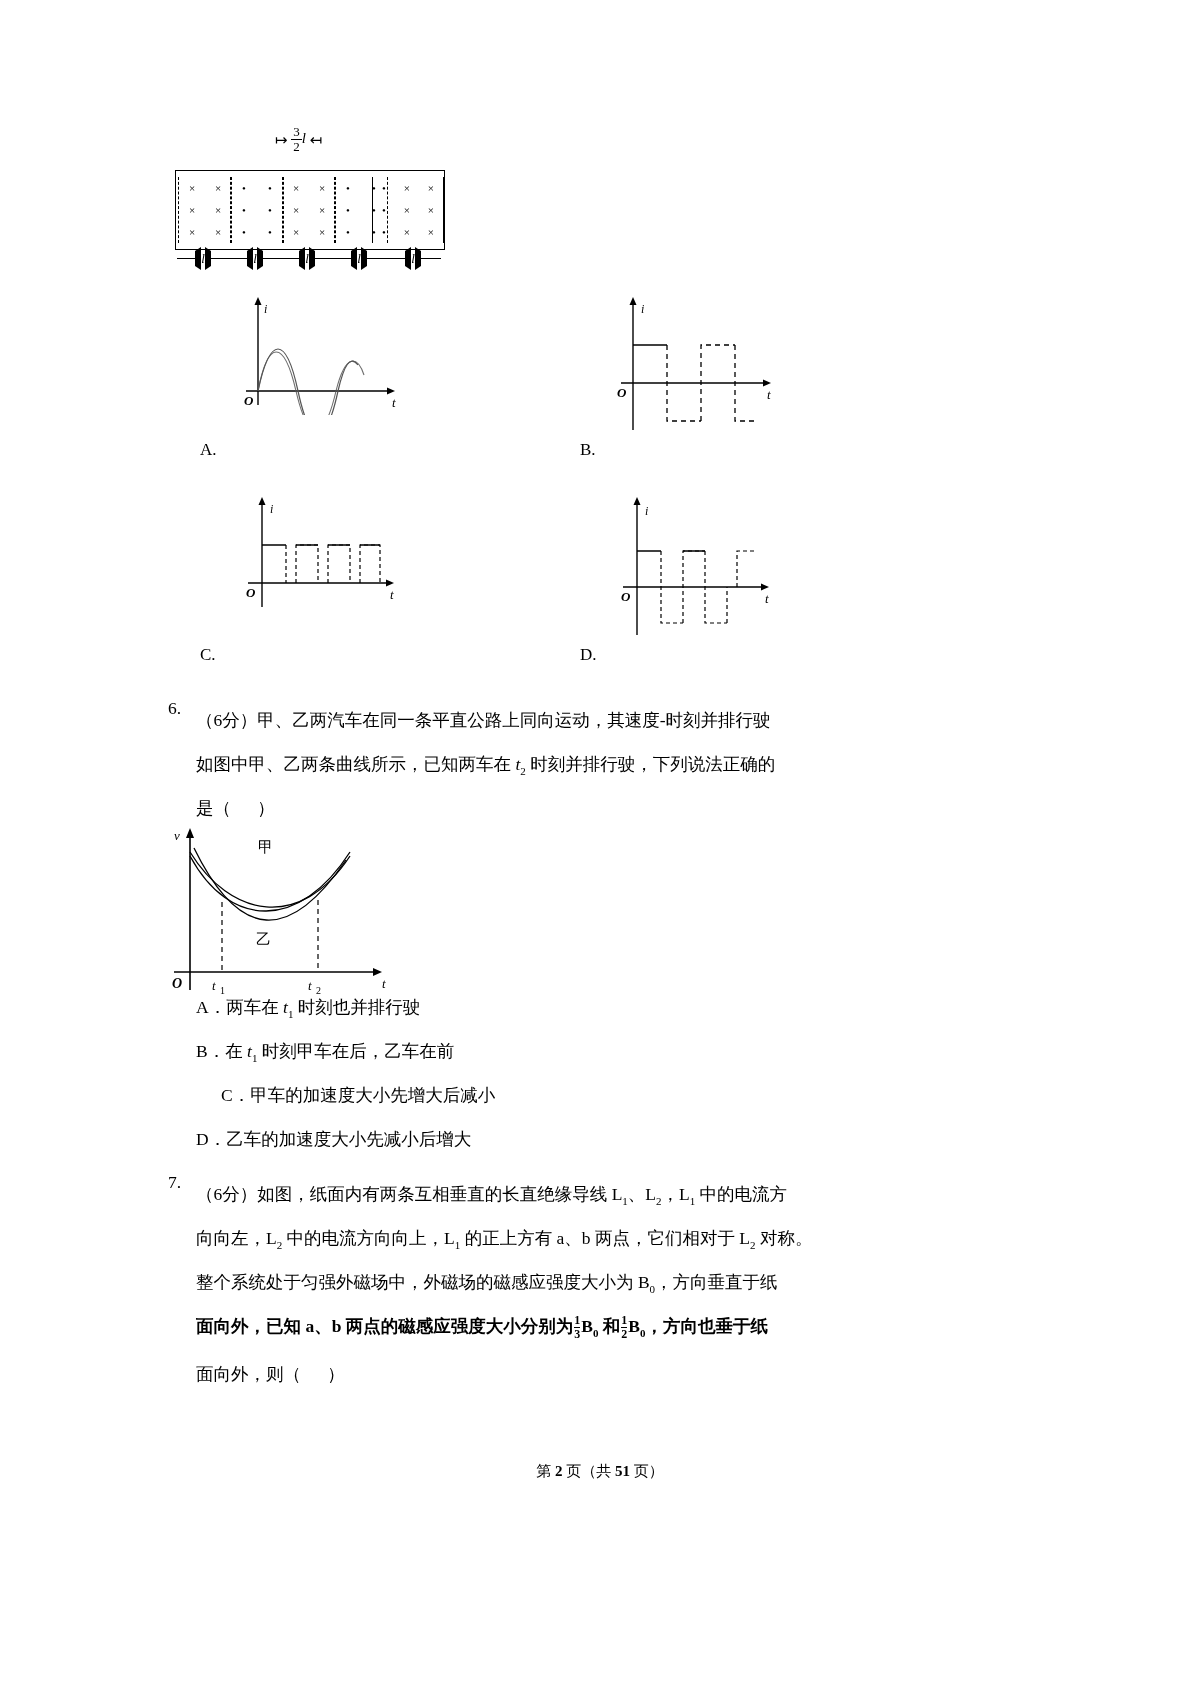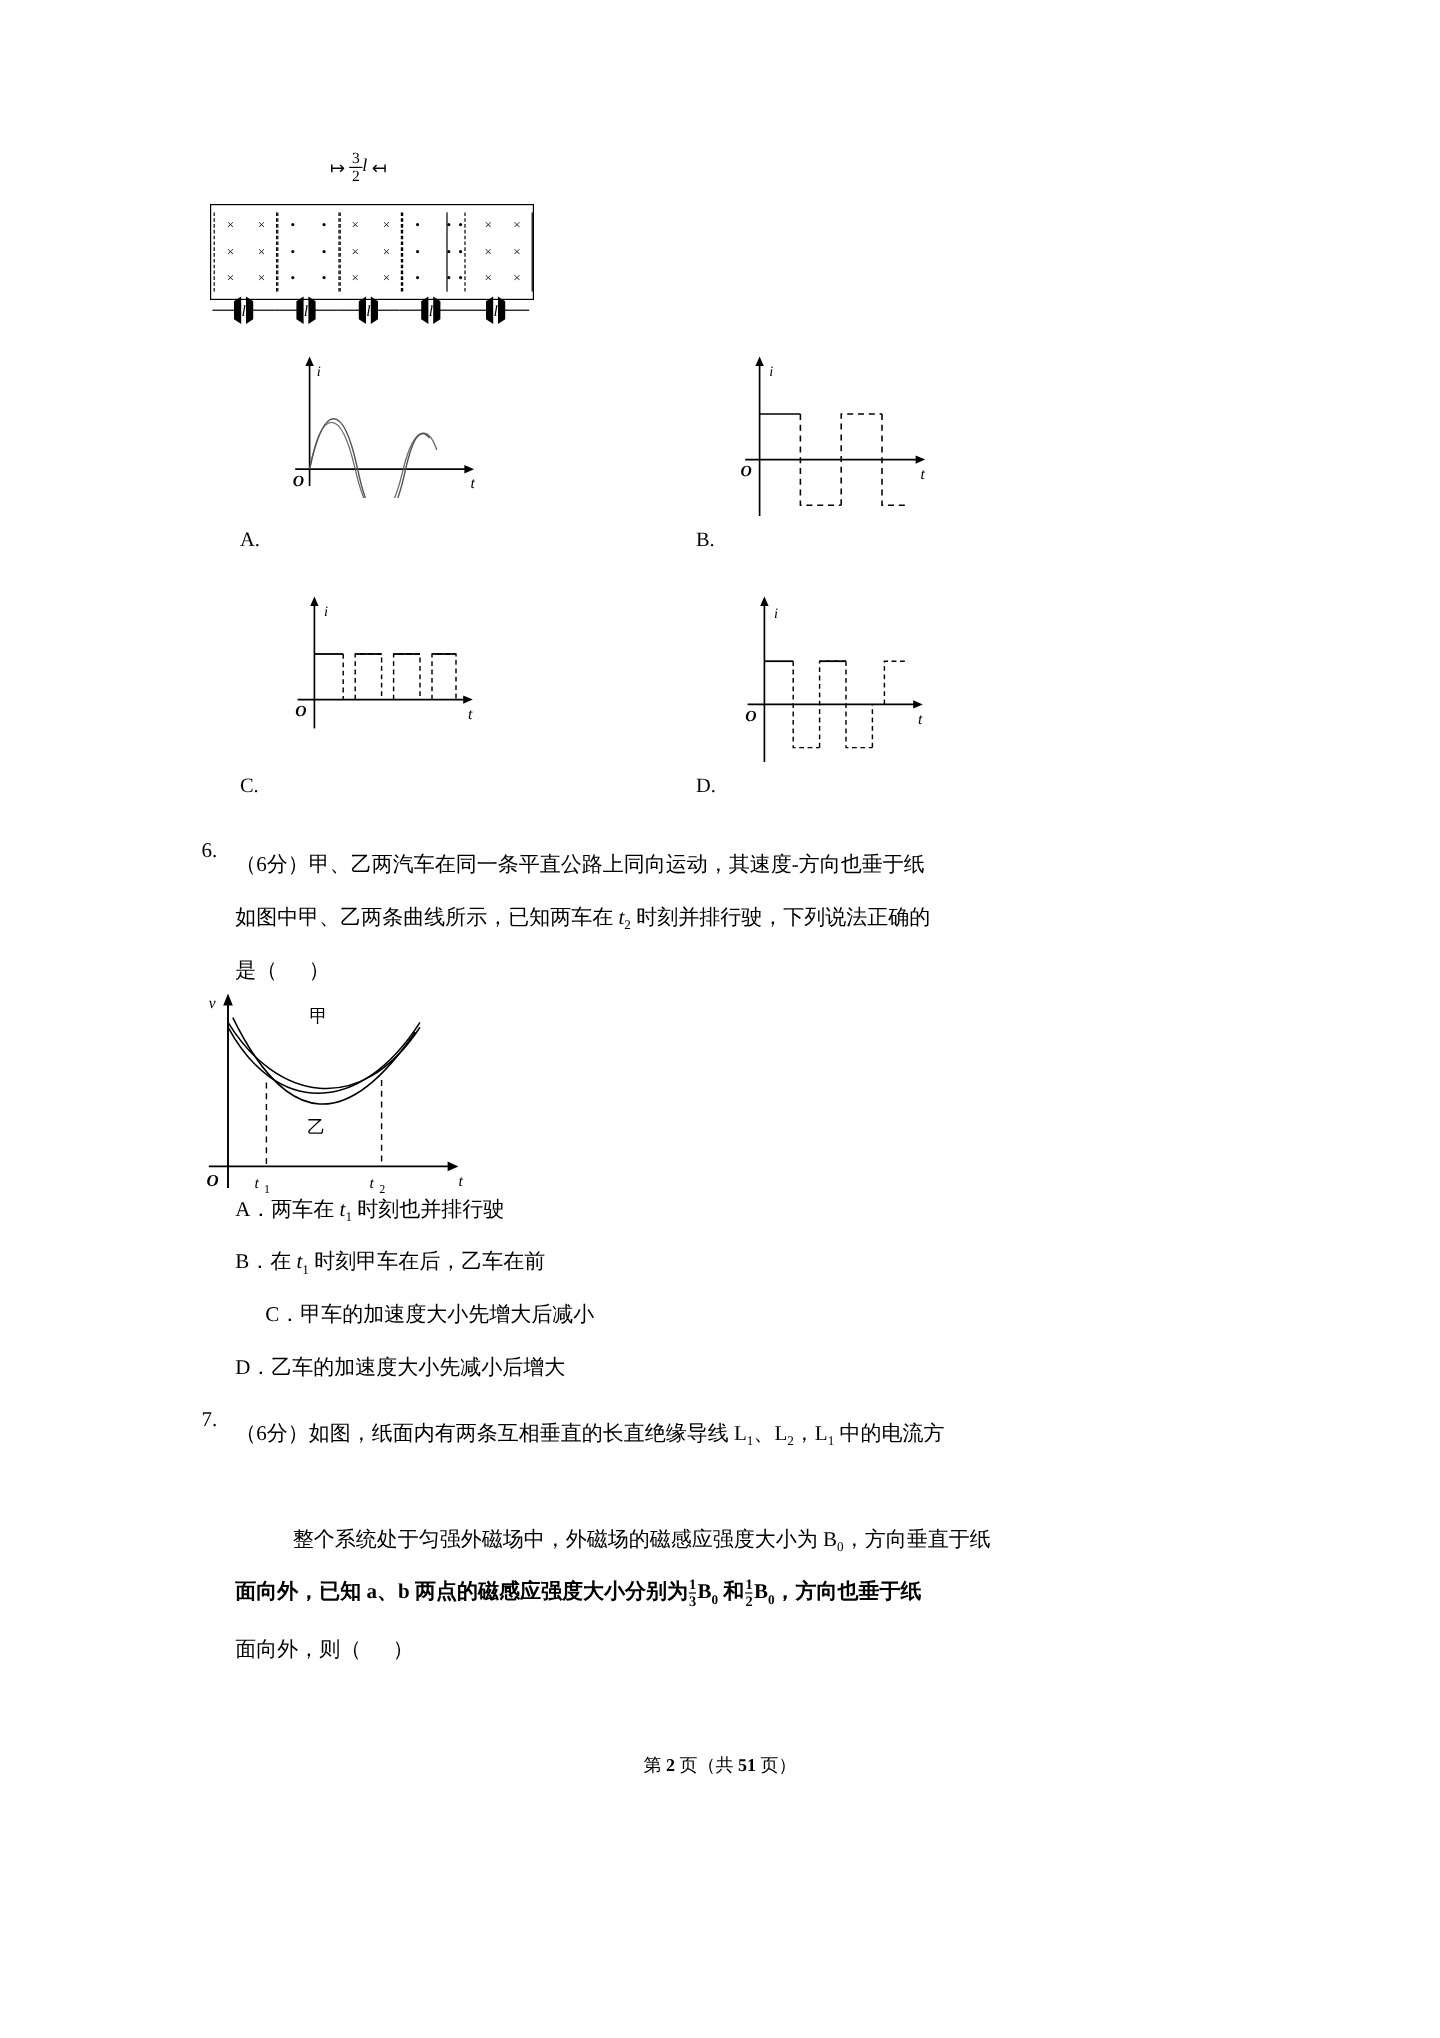--- a/index.html
+++ b/index.html
@@ -259,21 +259,21 @@
       <path d="M122,92 L122,56 L140,56" stroke="#000" stroke-width="1.2" fill="none" stroke-dasharray="4,3"></path>
       <text x="30" y="20" font-size="12" font-style="italic" font-family="Liberation Serif, serif">i</text>
       <text x="6" y="106" font-size="13" font-style="italic" font-weight="bold" font-family="Liberation Serif, serif">O</text>
       <text x="150" y="108" font-size="13" font-style="italic" font-family="Liberation Serif, serif">t</text>
     </svg>
   </div>
   <div class="opt-letter" style="left:580px; top:645px;">D.</div>
 
   <div class="qnum" style="left:168px; top:698px;">6.</div>
   <div class="qtext" style="left:196px; top:698px;">
-    （6分）甲、乙两汽车在同一条平直公路上同向运动，其速度‑方向也垂于纸
+    （6分）甲、乙两汽车在同一条平直公路上同向运动，其速度‑时刻并排行驶
   </div>
   <div class="qtext" style="left:196px; top:742px;text-align:center;">
     如图中甲、乙两条曲线所示，已知两车在&nbsp;<span class="ital">t</span><sub>2</sub>&nbsp;时刻并排行驶，下列说法正确的
   </div>
   <div class="qtext" style="left:196px; top:786px;">
     是（&nbsp;&nbsp;&nbsp;&nbsp;&nbsp;&nbsp;）
   </div>
 
   <div class="vt">
     <svg width="260" height="180" viewBox="0 0 260 180">
@@ -307,21 +307,24 @@
   <div class="choice" style="left:196px; top:1039px;">
     B．在&nbsp;<span class="ital">t</span><sub>1</sub>&nbsp;时刻甲车在后，乙车在前
   </div>
   <div class="choice" style="left:196px; top:1083px;margin-left:25px;">C．甲车的加速度大小先增大后减小</div>
   <div class="choice" style="left:196px; top:1127px;text-align:center;">D．乙车的加速度大小先减小后增大</div>
 
   <div class="qnum" style="left:168px; top:1172px;">7.</div>
   <div class="qtext" style="left:196px; top:1172px;text-align:right;">
     （6分）如图，纸面内有两条互相垂直的长直绝缘导线&nbsp;L<sub>1</sub>、L<sub>2</sub>，L<sub>1</sub>&nbsp;中的电流方
   </div>
-  <div class="qtext" style="left:196px; top:1260px;margin-left:48px;">
+  <div class="qtext" style="left:196px; top:1216px;">
+    向向左，L<sub>2</sub>&nbsp;中的电流方向向上，L<sub>1</sub>&nbsp;的正上方有&nbsp;a、b&nbsp;两点，它们相对于&nbsp;L<sub>2</sub>&nbsp;对称。
+  </div>
+  <div class="qtext" style="left:196px; top:1260px;">
     整个系统处于匀强外磁场中，外磁场的磁感应强度大小为&nbsp;B<sub>0</sub>，方向垂直于纸
   </div>
   <div class="qtext" style="left:196px; top:1304px;font-weight:bold;">
     面向外，已知&nbsp;a、b&nbsp;两点的磁感应强度大小分别为<span class="inline-frac"><span class="num">1</span><span class="den">3</span></span>B<sub>0</sub>&nbsp;和<span class="inline-frac"><span class="num">1</span><span class="den">2</span></span>B<sub>0</sub>，方向也垂于纸
   </div>
   <div class="qtext" style="left:196px; top:1352px;">
     面向外，则（&nbsp;&nbsp;&nbsp;&nbsp;&nbsp;&nbsp;）
   </div>
 
   <div class="footer">

